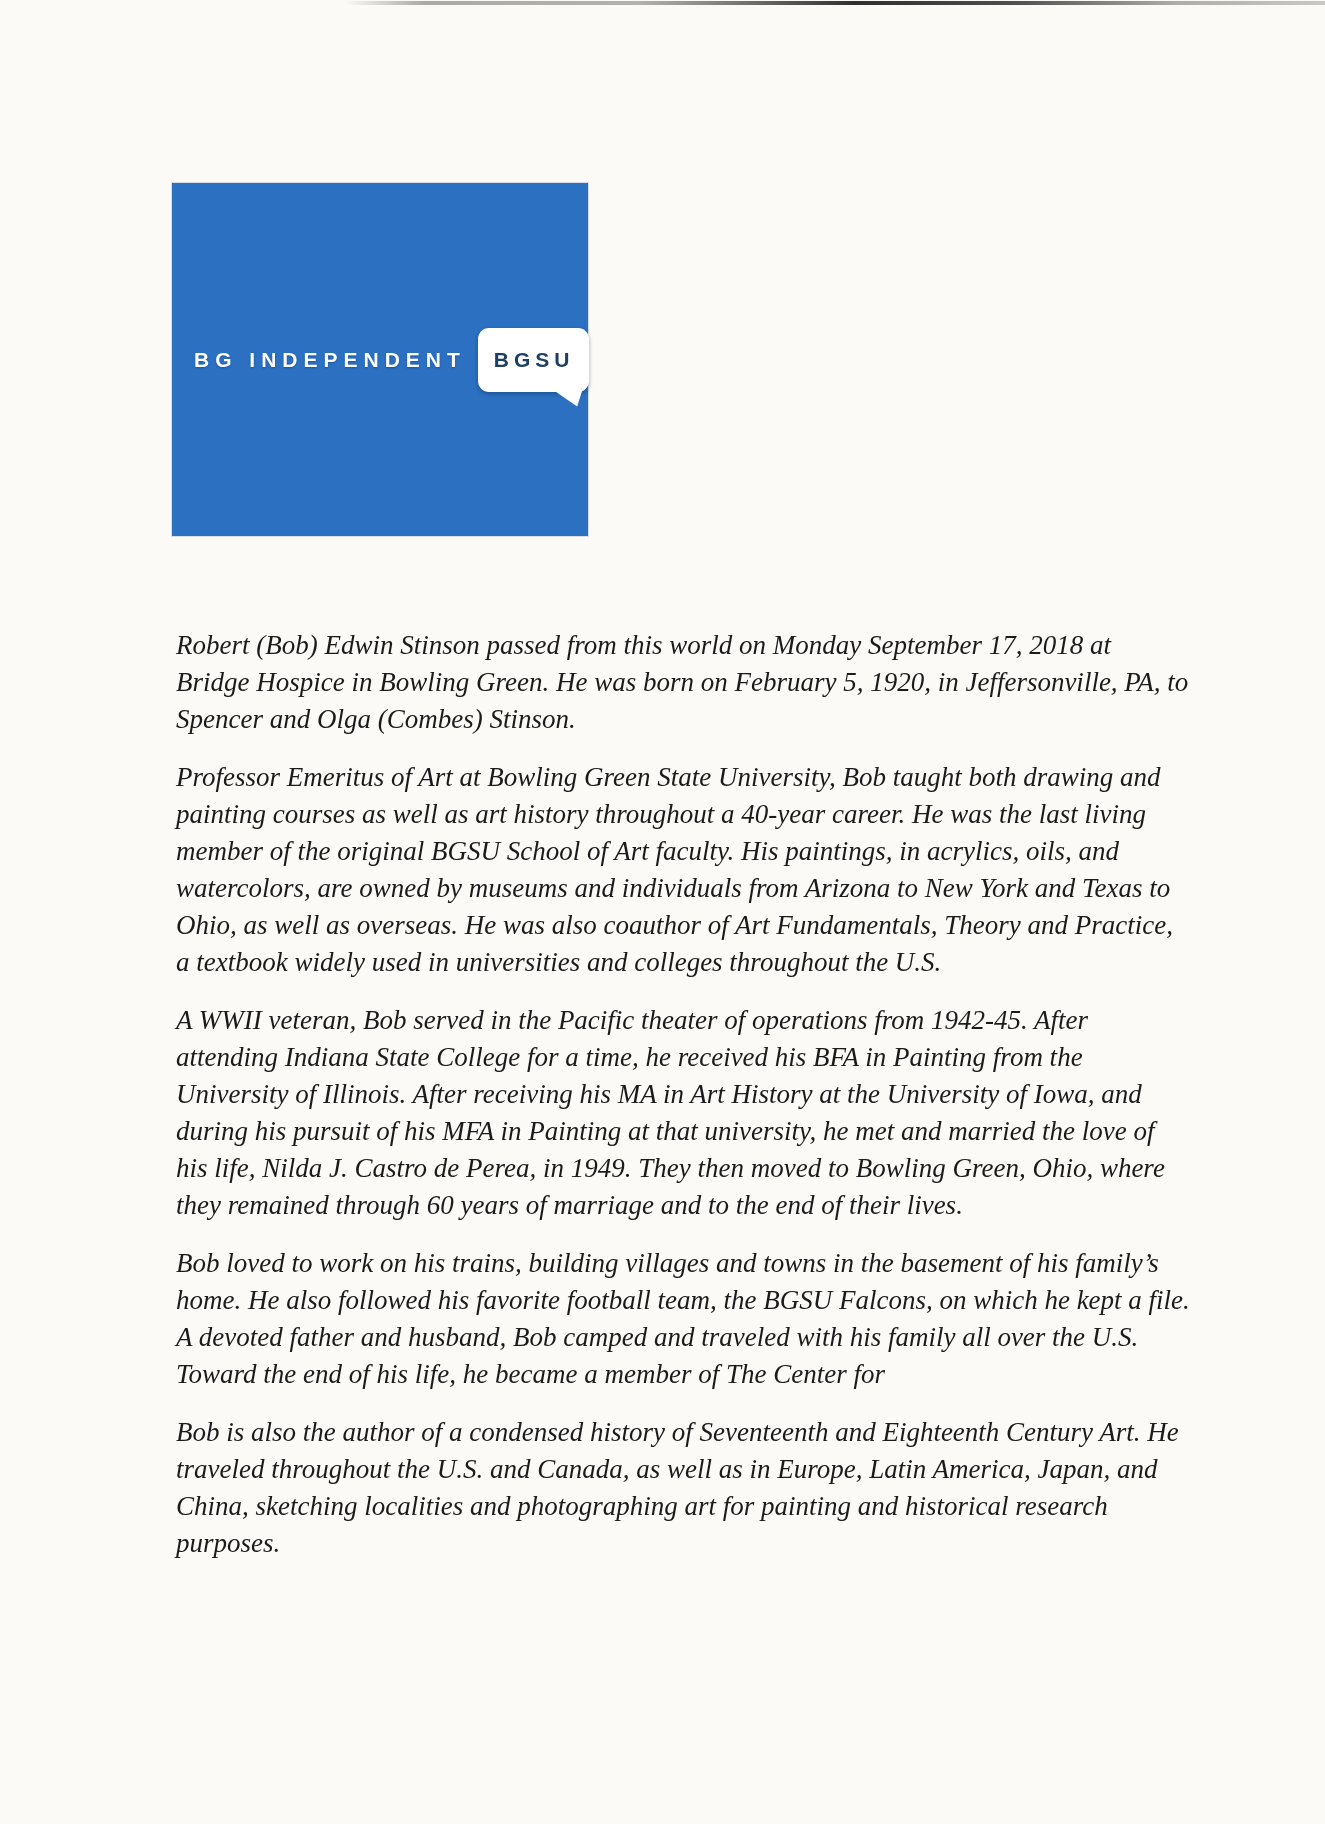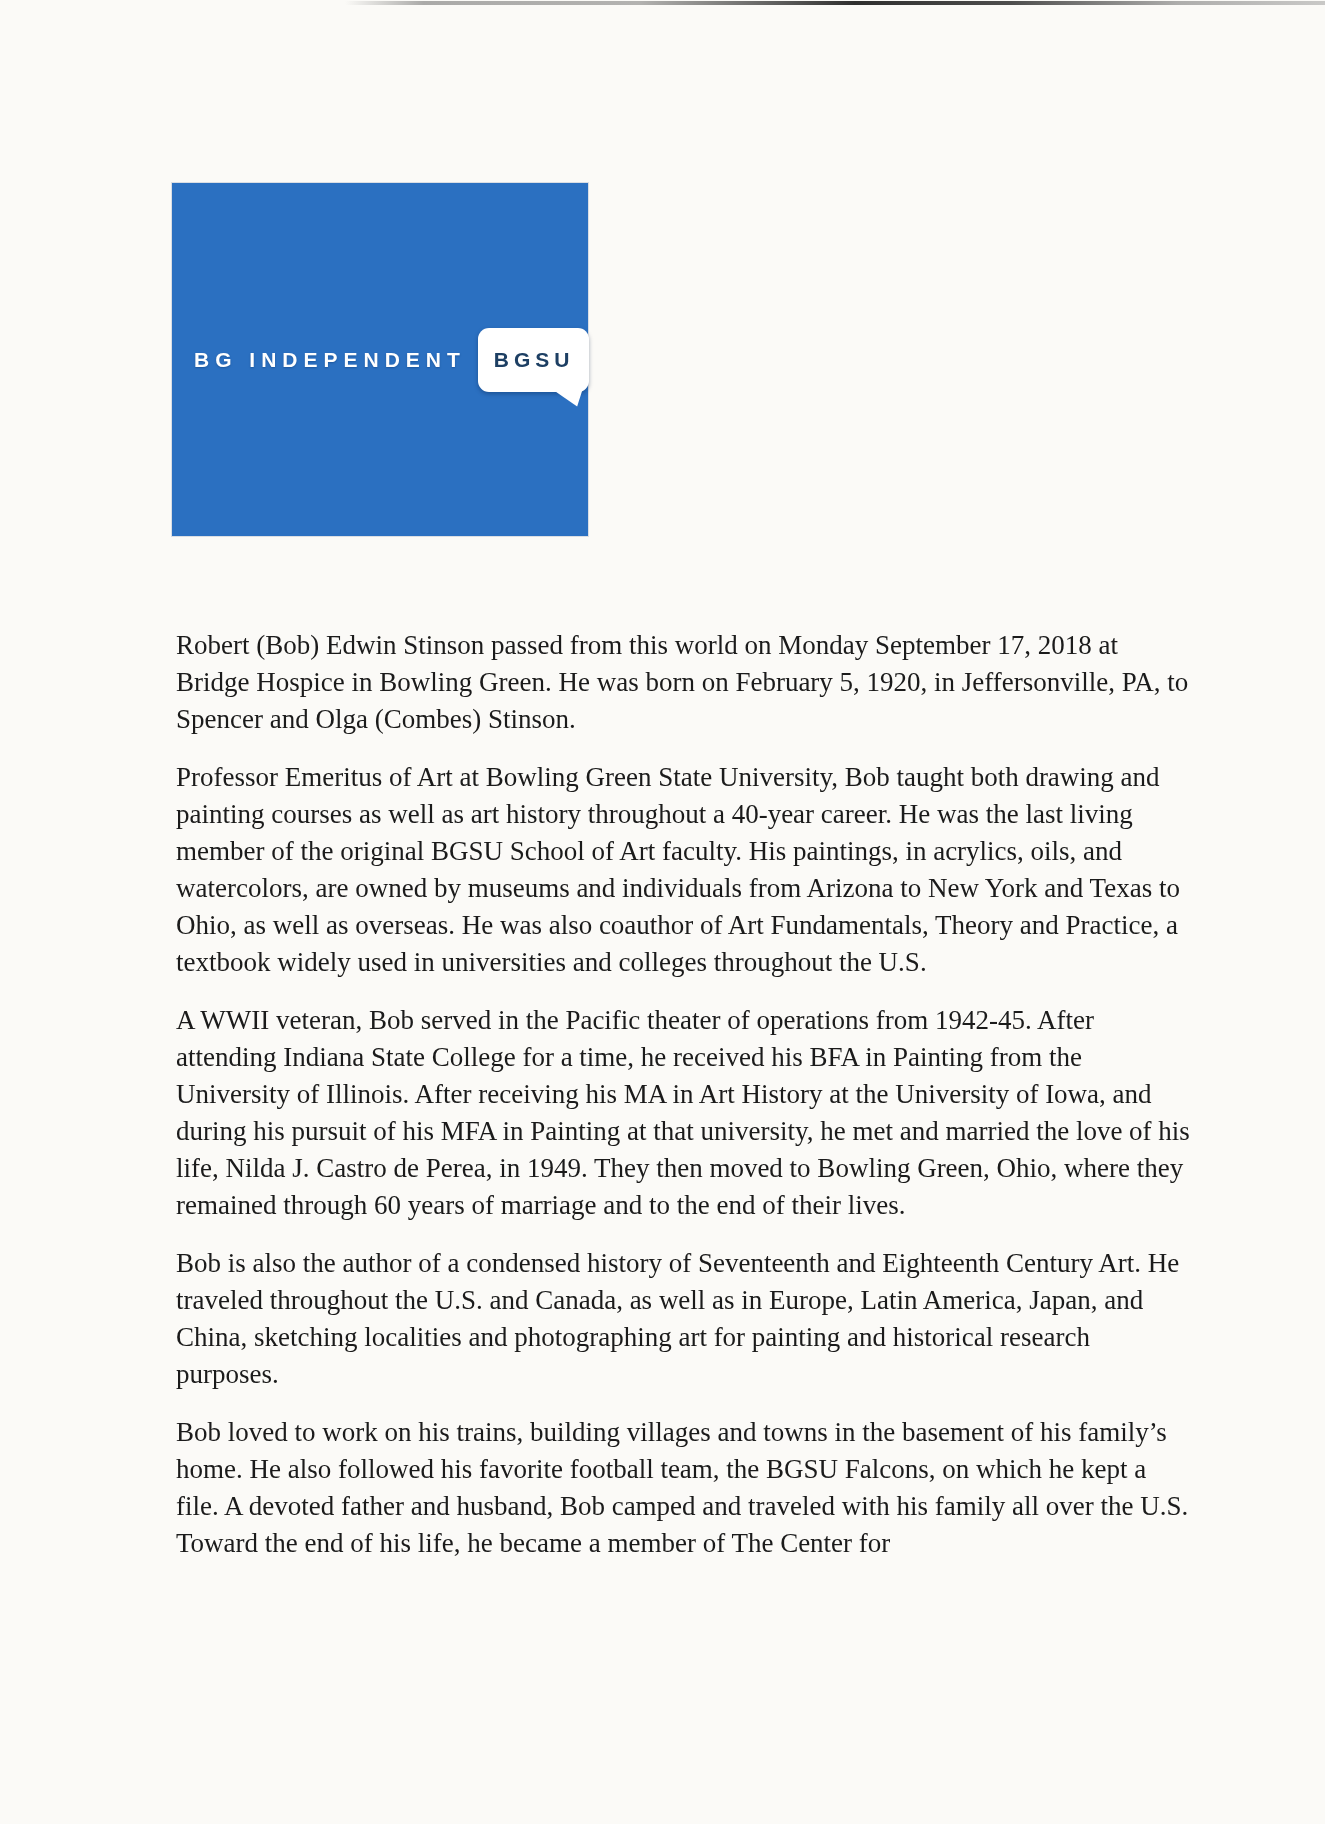--- a/index.html
+++ b/index.html
@@ -72,20 +72,21 @@
     clip-path: polygon(0 0, 100% 0, 82% 100%);
   }
   .article {
     position: absolute;
     left: 176px;
     top: 627px;
     width: 1014px;
     font-size: 27px;
     line-height: 37px;
     text-align: left;
+    font-style: italic;
   }
   .article p {
     margin: 0 0 21px 0;
   }
 </style>
 </head>
 <body>
 
 <div class="page" style="background-color: rgb(251, 250, 247); color: rgb(27, 27, 27);">
 
@@ -96,17 +97,17 @@
     <span class="news-badge" style="background-color: rgb(255, 255, 255); color: rgb(29, 63, 99);">
       <span>BGSU</span>
       <span class="badge-tail" style="background-color: rgb(255, 255, 255);"></span>
     </span>
   </div>
 
   <div class="article">
     <p>Robert (Bob) Edwin Stinson passed from this world on Monday September 17, 2018 at Bridge Hospice in Bowling Green. He was born on February 5, 1920, in Jeffersonville, PA, to Spencer and Olga (Combes) Stinson.</p>
     <p>Professor Emeritus of Art at Bowling Green State University, Bob taught both drawing and painting courses as well as art history throughout a 40-year career. He was the last living member of the original BGSU School of Art faculty. His paintings, in acrylics, oils, and watercolors, are owned by museums and individuals from Arizona to New York and Texas to Ohio, as well as overseas. He was also coauthor of Art Fundamentals, Theory and Practice, a textbook widely used in universities and colleges throughout the U.S.</p>
     <p>A WWII veteran, Bob served in the Pacific theater of operations from 1942-45. After attending Indiana State College for a time, he received his BFA in Painting from the University of Illinois. After receiving his MA in Art History at the University of Iowa, and during his pursuit of his MFA in Painting at that university, he met and married the love of his life, Nilda J. Castro de Perea, in 1949. They then moved to Bowling Green, Ohio, where they remained through 60 years of marriage and to the end of their lives.</p>
+    <p>Bob loved to work on his trains, building villages and towns in the basement of his family’s home. He also followed his favorite football team, the BGSU Falcons, on which he kept a file. A devoted father and husband, Bob camped and traveled with his family all over the U.S. Toward the end of his life, he became a member of The Center for</p>
     <p>Bob is also the author of a condensed history of Seventeenth and Eighteenth Century Art. He traveled throughout the U.S. and Canada, as well as in Europe, Latin America, Japan, and China, sketching localities and photographing art for painting and historical research purposes.</p>
-    <p>Bob loved to work on his trains, building villages and towns in the basement of his family’s home. He also followed his favorite football team, the BGSU Falcons, on which he kept a file. A devoted father and husband, Bob camped and traveled with his family all over the U.S. Toward the end of his life, he became a member of The Center for</p>
   </div>
 
 </div>
 
 </body></html>

